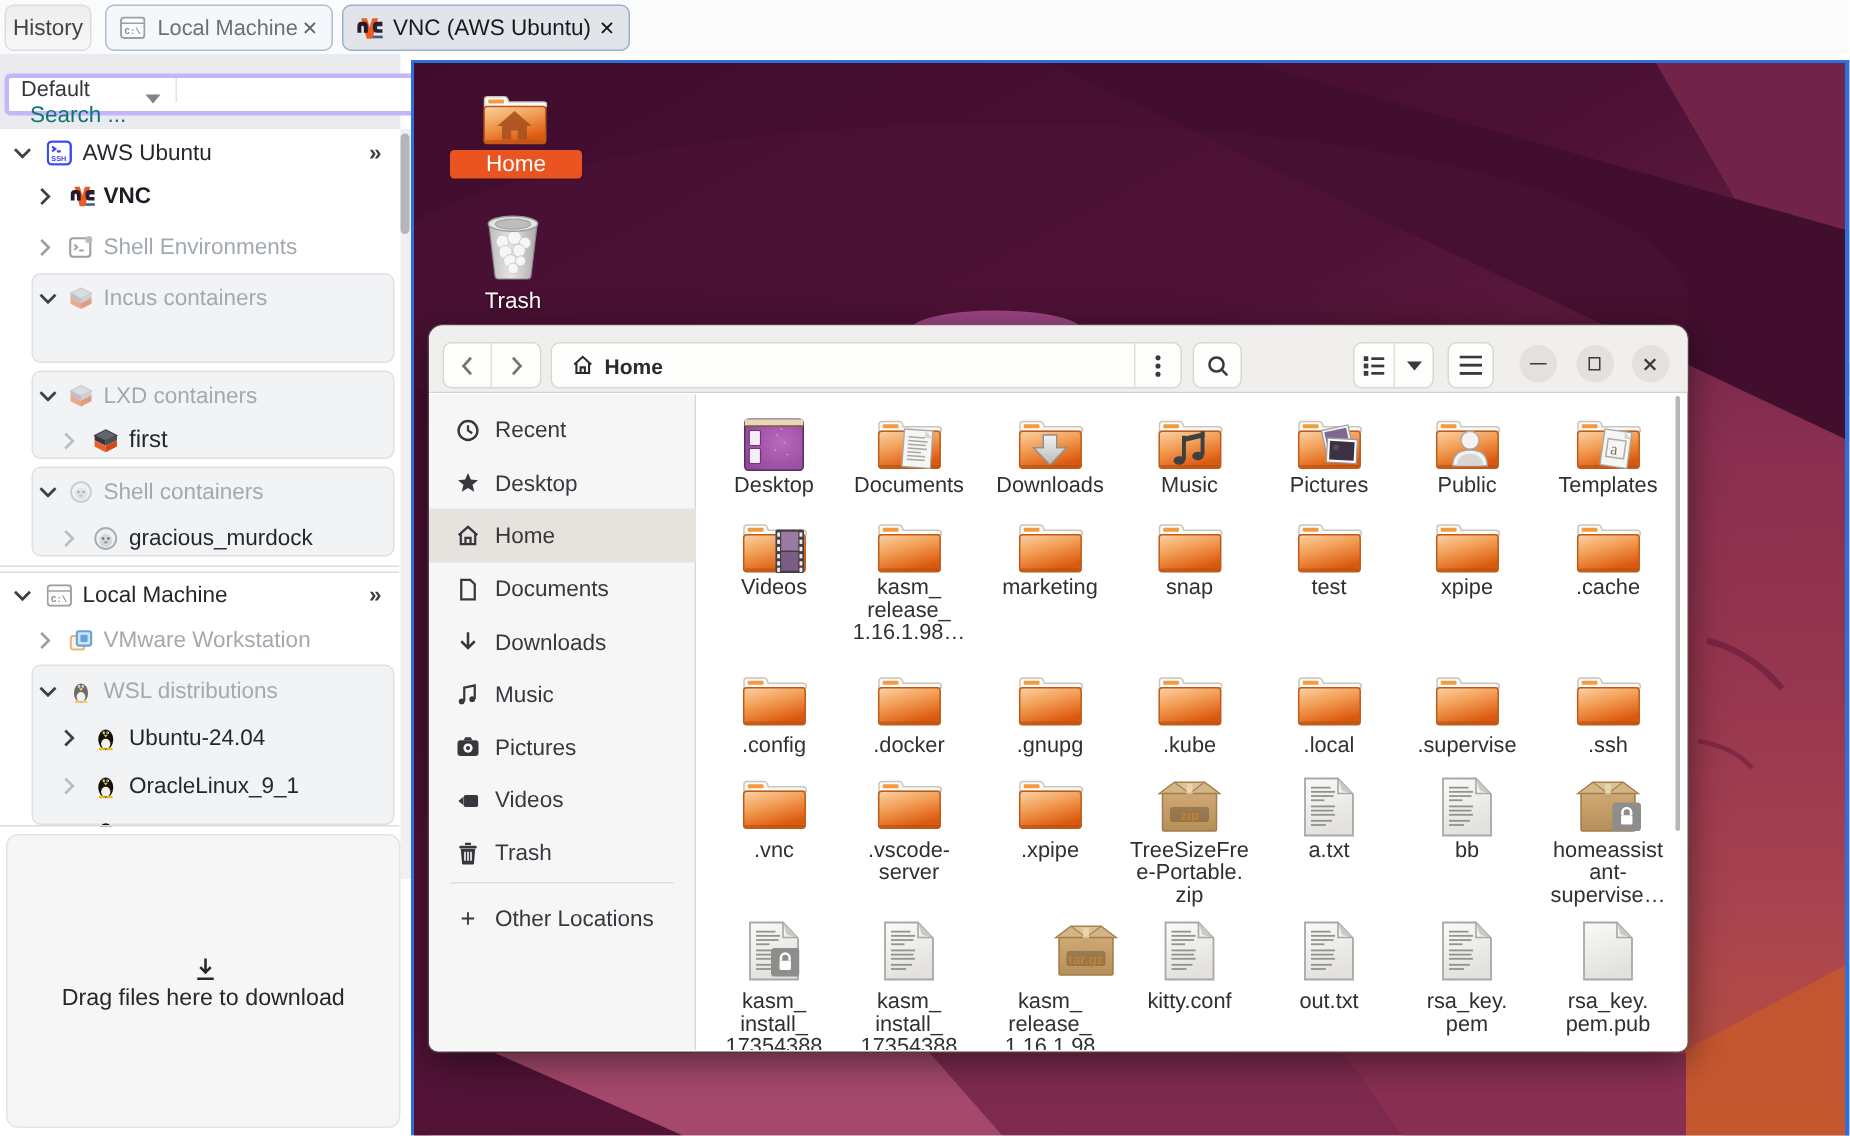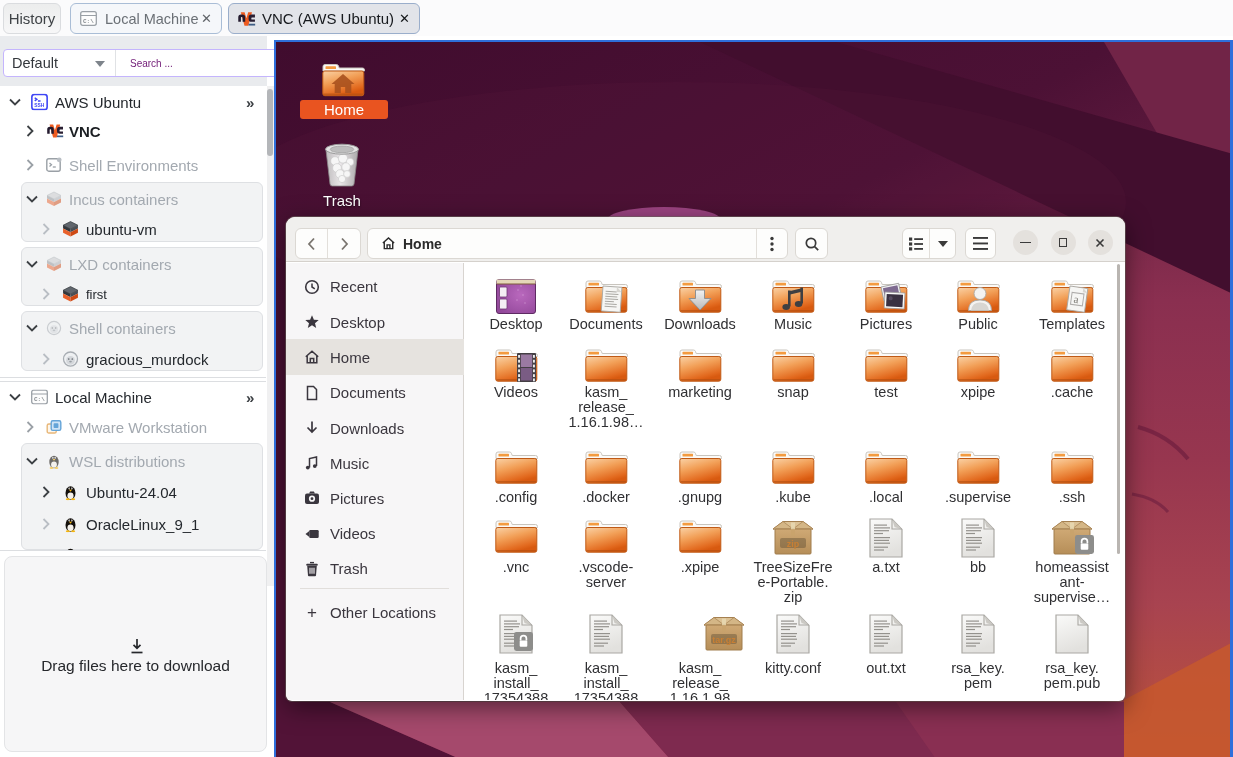--- a/index.html
+++ b/index.html
@@ -10,24 +10,24 @@
 
   #tabbar { position:absolute; left:0; top:0; width:1233px; height:36px; background:#fbfbfc; }
   .tab { position:absolute; top:3px; height:31px; border-radius:6px; display:flex; align-items:center; font-size:15px; white-space:nowrap; overflow:hidden; }
   #tab-history { left:3px; width:58px; background:linear-gradient(180deg,#eceded,#f7f7f8); border:1px solid #dadcdf; color:#3f4347; justify-content:center; }
   #tab-local { left:70px; width:152px; background:#f5f7fa; border:1px solid #a9bdd6; color:#6b7076; }
   #tab-vnc { left:228px; width:192px; background:#e2e4e9; border:1px solid #9aaecb; color:#16191d; }
   .tab .x { margin-left:auto; margin-right:9px; font-size:13px; color:#5f6368; }
 
   #sidebar { position:absolute; left:0; top:36px; width:267px; height:721px; background:#fff; }
   #searchband { position:absolute; left:0; top:0; width:267px; height:50px; background:#e9ebee; }
-  #searchrow { position:absolute; left:3px; top:13px; width:302px; height:28px; background:#fff; border:1px solid #c4b5fd; border-radius:4px; display:flex; }
+  #searchrow { position:absolute; left:3px; top:13px; width:302px; height:28px; background:#fff; border:3px solid #c4b5fd; border-radius:4px; display:flex;flex-direction:column; }
   #vault { width:112px; border-right:1px solid #e0e2e5; display:flex; align-items:center; padding-left:8px; font-size:14.5px; color:#33373c; position:relative; }
   #vault:after { content:""; position:absolute; right:10px; top:11px; border:5px solid transparent; border-top:6px solid #7e848b; }
-  #searchph { flex:1; display:flex; align-items:center; padding-left:14px; font-size:10px; color:#701a75; }
+  #searchph { flex:1; display:flex; align-items:center; padding-left:14px; font-size:15px; color:#0f766e; }
   .gbox { position:absolute; left:21px; width:242px; background:#f2f3f4; border:1px solid #dee0e3; border-radius:6px; }
   .expander { position:absolute; font-size:15px; font-weight:bold; color:#3c4044; letter-spacing:-3px; }
   #scrolltrack { position:absolute; left:267px; top:50px; width:7px; height:500px; background:#f0f0f1; }
   #scrollthumb { position:absolute; left:267px; top:53px; width:6px; height:67px; background:#b4b6b9; border-radius:3px; }
   .pdiv { position:absolute; left:0; width:266px; height:1px; background:#dcdee1; }
   #dragpanel { position:absolute; left:4px; top:520px; width:263px; height:196px; background:#f6f6f7; border:1px solid #e3e4e6; border-radius:8px; }
   #dragpanel .dl { position:absolute; left:0; top:100px; width:100%; text-align:center; font-size:15.5px; color:#26282c; }
 
   #vnc { position:absolute; left:274px; top:40px; width:959px; height:717px; border-top:2px solid #2e6fdb; border-left:2px solid #2e6fdb; overflow:hidden; }
   #vncr { position:absolute; left:1230px; top:40px; width:3px; height:717px; background:#2e6fdb; }
@@ -287,35 +287,20 @@
           </span>
           <span style="position:absolute;left:46px;top:50%;transform:translateY(-50%);display:flex;align-items:center;white-space:nowrap">
             <svg width="16" height="16" viewBox="0 0 16 16" opacity="0.5">
               <use href="#lxdico"></use>
             </svg>
           </span>
           <span style="position:absolute;left:69px;top:50%;transform:translateY(-50%);display:flex;align-items:center;white-space:nowrap">
             <span style="font-size:15px;color:#a3a9b0;font-weight:normal">Incus containers</span>
           </span>
         </div>
-        <div style="position:absolute;left:0;top:181px;height:24px;width:267px">
-          <span style="position:absolute;left:42px;top:50%;transform:translateY(-50%);display:flex;align-items:center;white-space:nowrap">
-            <svg width="8" height="12" viewBox="0 0 8 12">
-              <path d="M1.5 1 L6.5 6 L1.5 11" fill="none" stroke="#b9bec4" stroke-width="1.8"></path>
-            </svg>
-          </span>
-          <span style="position:absolute;left:62px;top:50%;transform:translateY(-50%);display:flex;align-items:center;white-space:nowrap">
-            <svg width="17" height="17" viewBox="0 0 16 16">
-              <use href="#lxdico2"></use>
-            </svg>
-          </span>
-          <span style="position:absolute;left:86px;top:50%;transform:translateY(-50%);display:flex;align-items:center;white-space:nowrap">
-            <span style="font-size:15px;color:#24282d;font-weight:normal">ubuntu-vm</span>
-          </span>
-        </div>
         <div class="gbox" style="top:211px;height:59px"></div>
         <div style="position:absolute;left:0;top:216px;height:24px;width:267px">
           <span style="position:absolute;left:26px;top:50%;transform:translateY(-50%);display:flex;align-items:center;white-space:nowrap">
             <svg width="12" height="8" viewBox="0 0 12 8">
               <path d="M1 1.5 L6 6.5 L11 1.5" fill="none" stroke="#3c4044" stroke-width="1.8"></path>
             </svg>
           </span>
           <span style="position:absolute;left:46px;top:50%;transform:translateY(-50%);display:flex;align-items:center;white-space:nowrap">
             <svg width="16" height="16" viewBox="0 0 16 16" opacity="0.5">
               <use href="#lxdico"></use>
@@ -330,21 +315,21 @@
             <svg width="8" height="12" viewBox="0 0 8 12">
               <path d="M1.5 1 L6.5 6 L1.5 11" fill="none" stroke="#b9bec4" stroke-width="1.8"></path>
             </svg>
           </span>
           <span style="position:absolute;left:62px;top:50%;transform:translateY(-50%);display:flex;align-items:center;white-space:nowrap">
             <svg width="17" height="17" viewBox="0 0 16 16">
               <use href="#lxdico2"></use>
             </svg>
           </span>
           <span style="position:absolute;left:86px;top:50%;transform:translateY(-50%);display:flex;align-items:center;white-space:nowrap">
-            <span style="font-size:13px;color:#24282d;font-weight:normal">first</span>
+            <span style="font-size:16px;color:#24282d;font-weight:normal">first</span>
           </span>
         </div>
         <div class="gbox" style="top:275px;height:60px"></div>
         <div style="position:absolute;left:0;top:280px;height:24px;width:267px">
           <span style="position:absolute;left:26px;top:50%;transform:translateY(-50%);display:flex;align-items:center;white-space:nowrap">
             <svg width="12" height="8" viewBox="0 0 12 8">
               <path d="M1 1.5 L6 6.5 L11 1.5" fill="none" stroke="#3c4044" stroke-width="1.8"></path>
             </svg>
           </span>
           <span style="position:absolute;left:46px;top:50%;transform:translateY(-50%);display:flex;align-items:center;white-space:nowrap">

